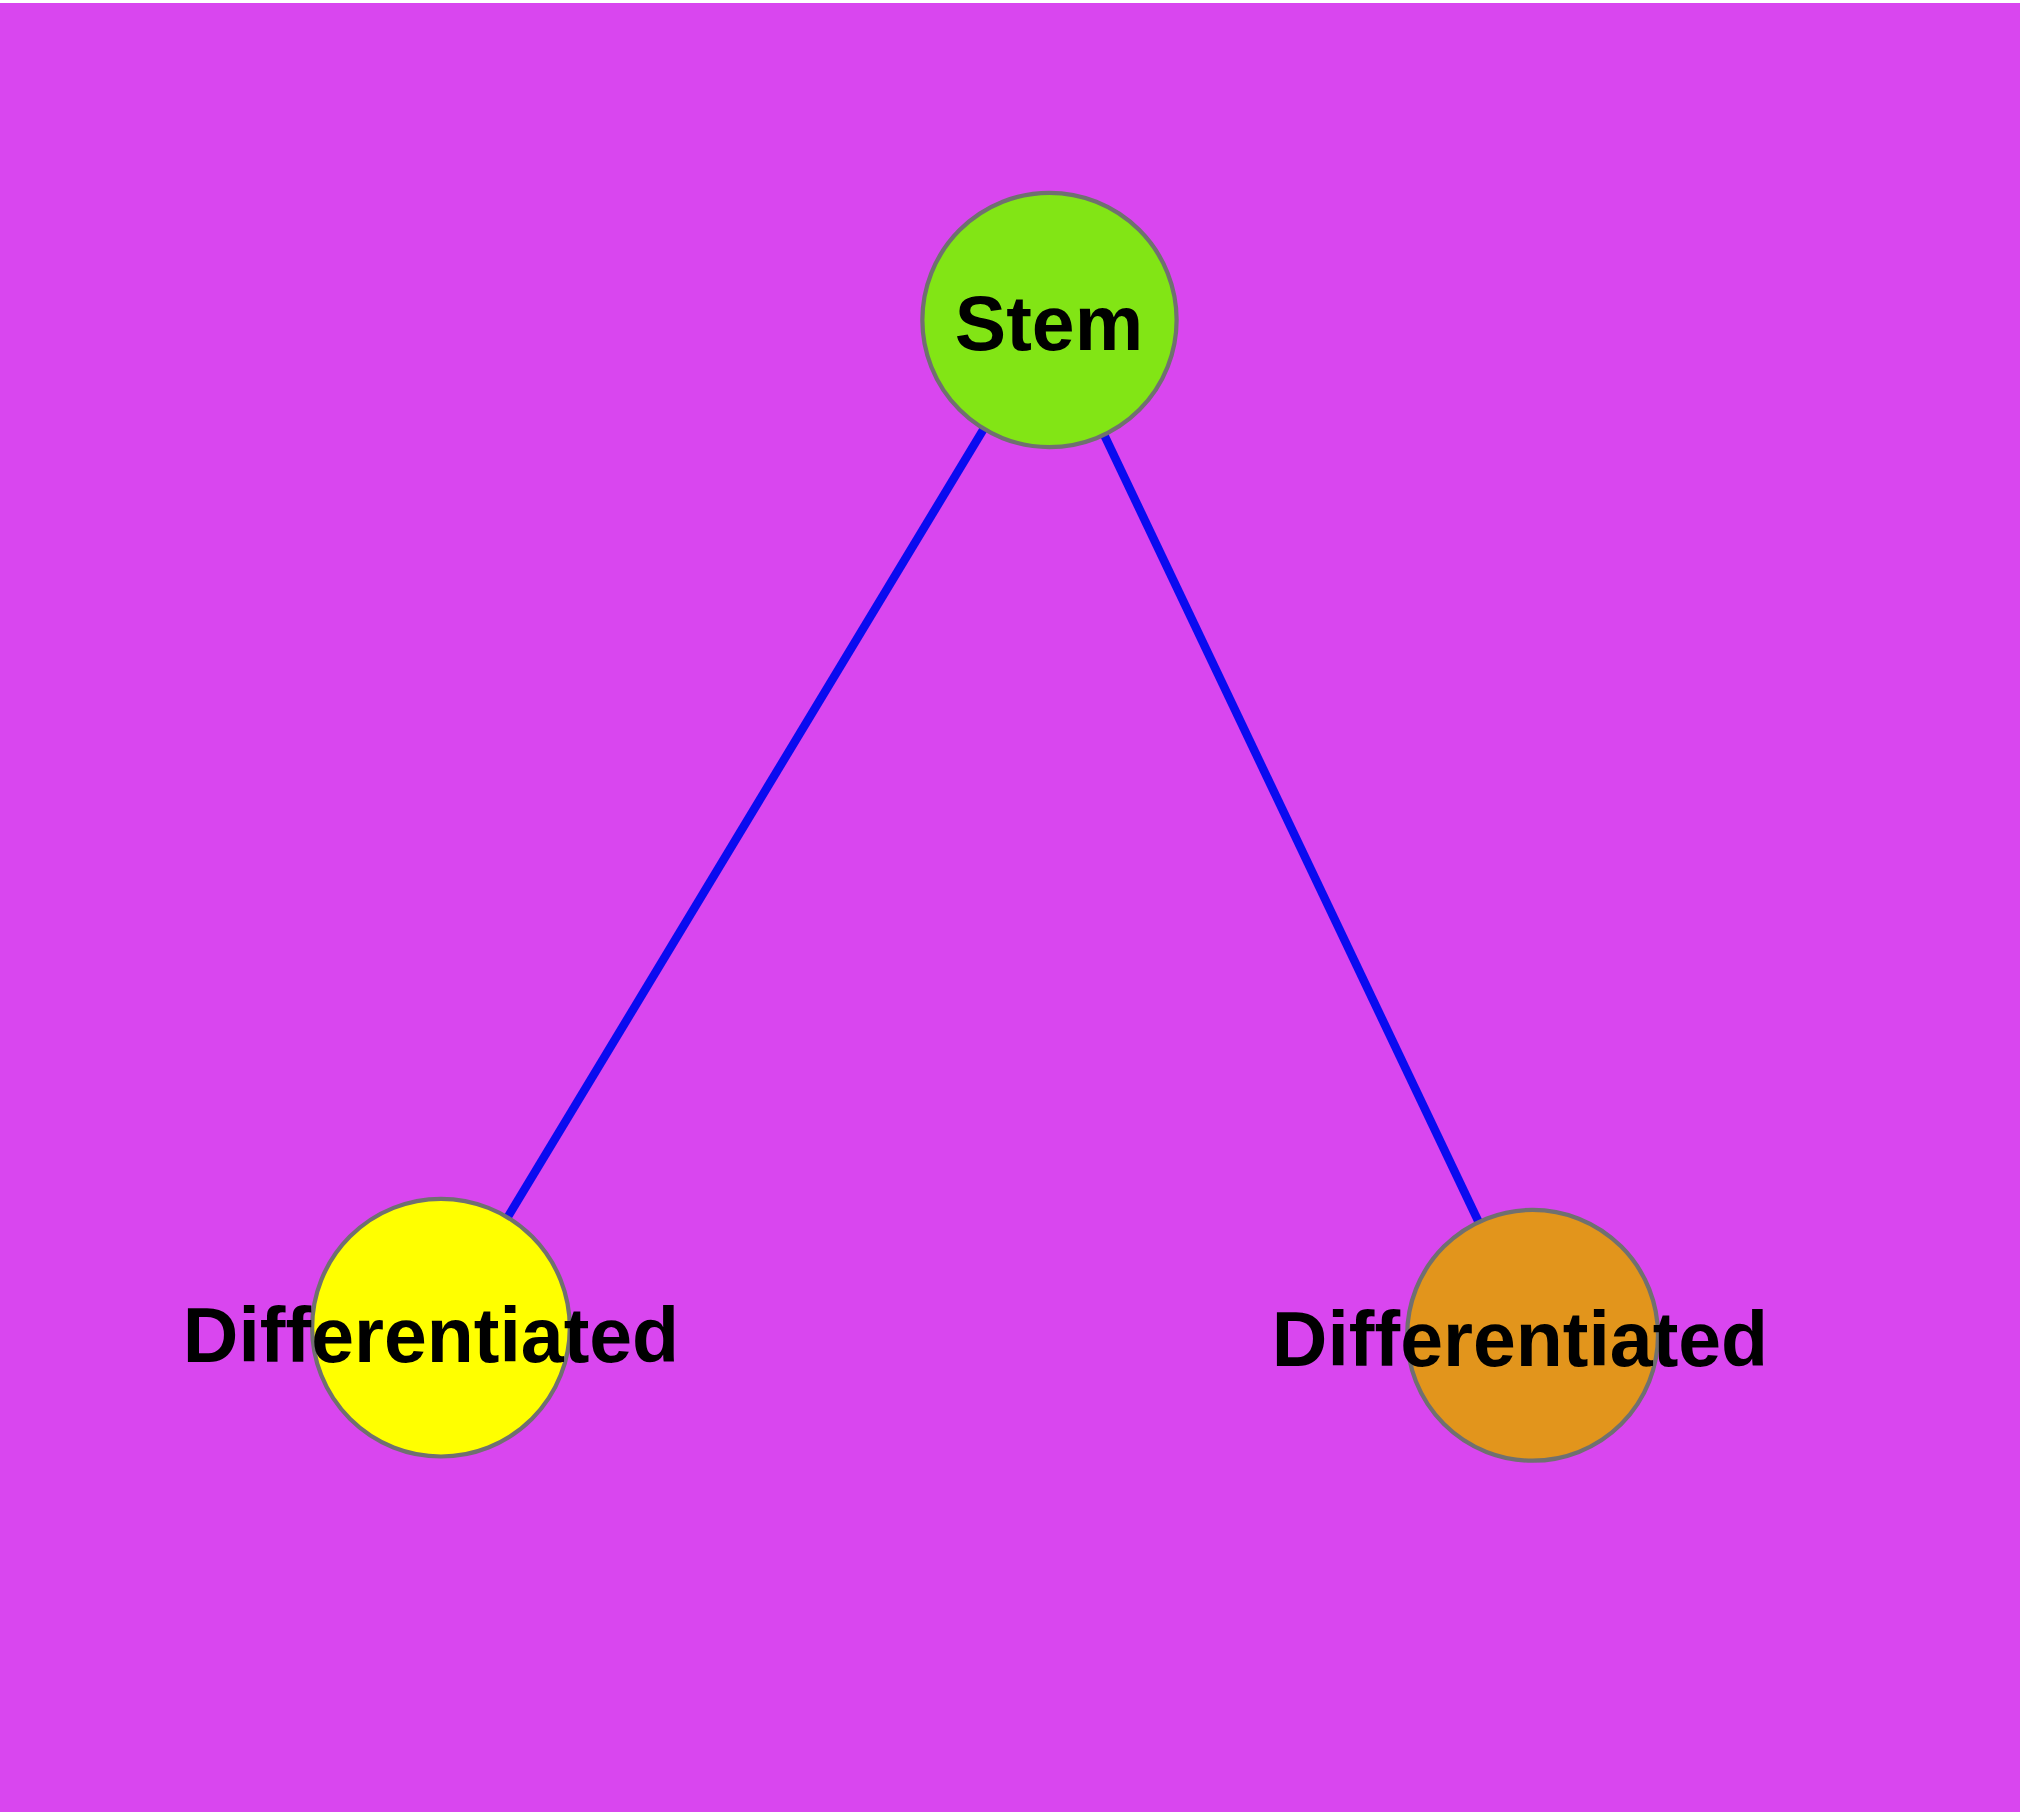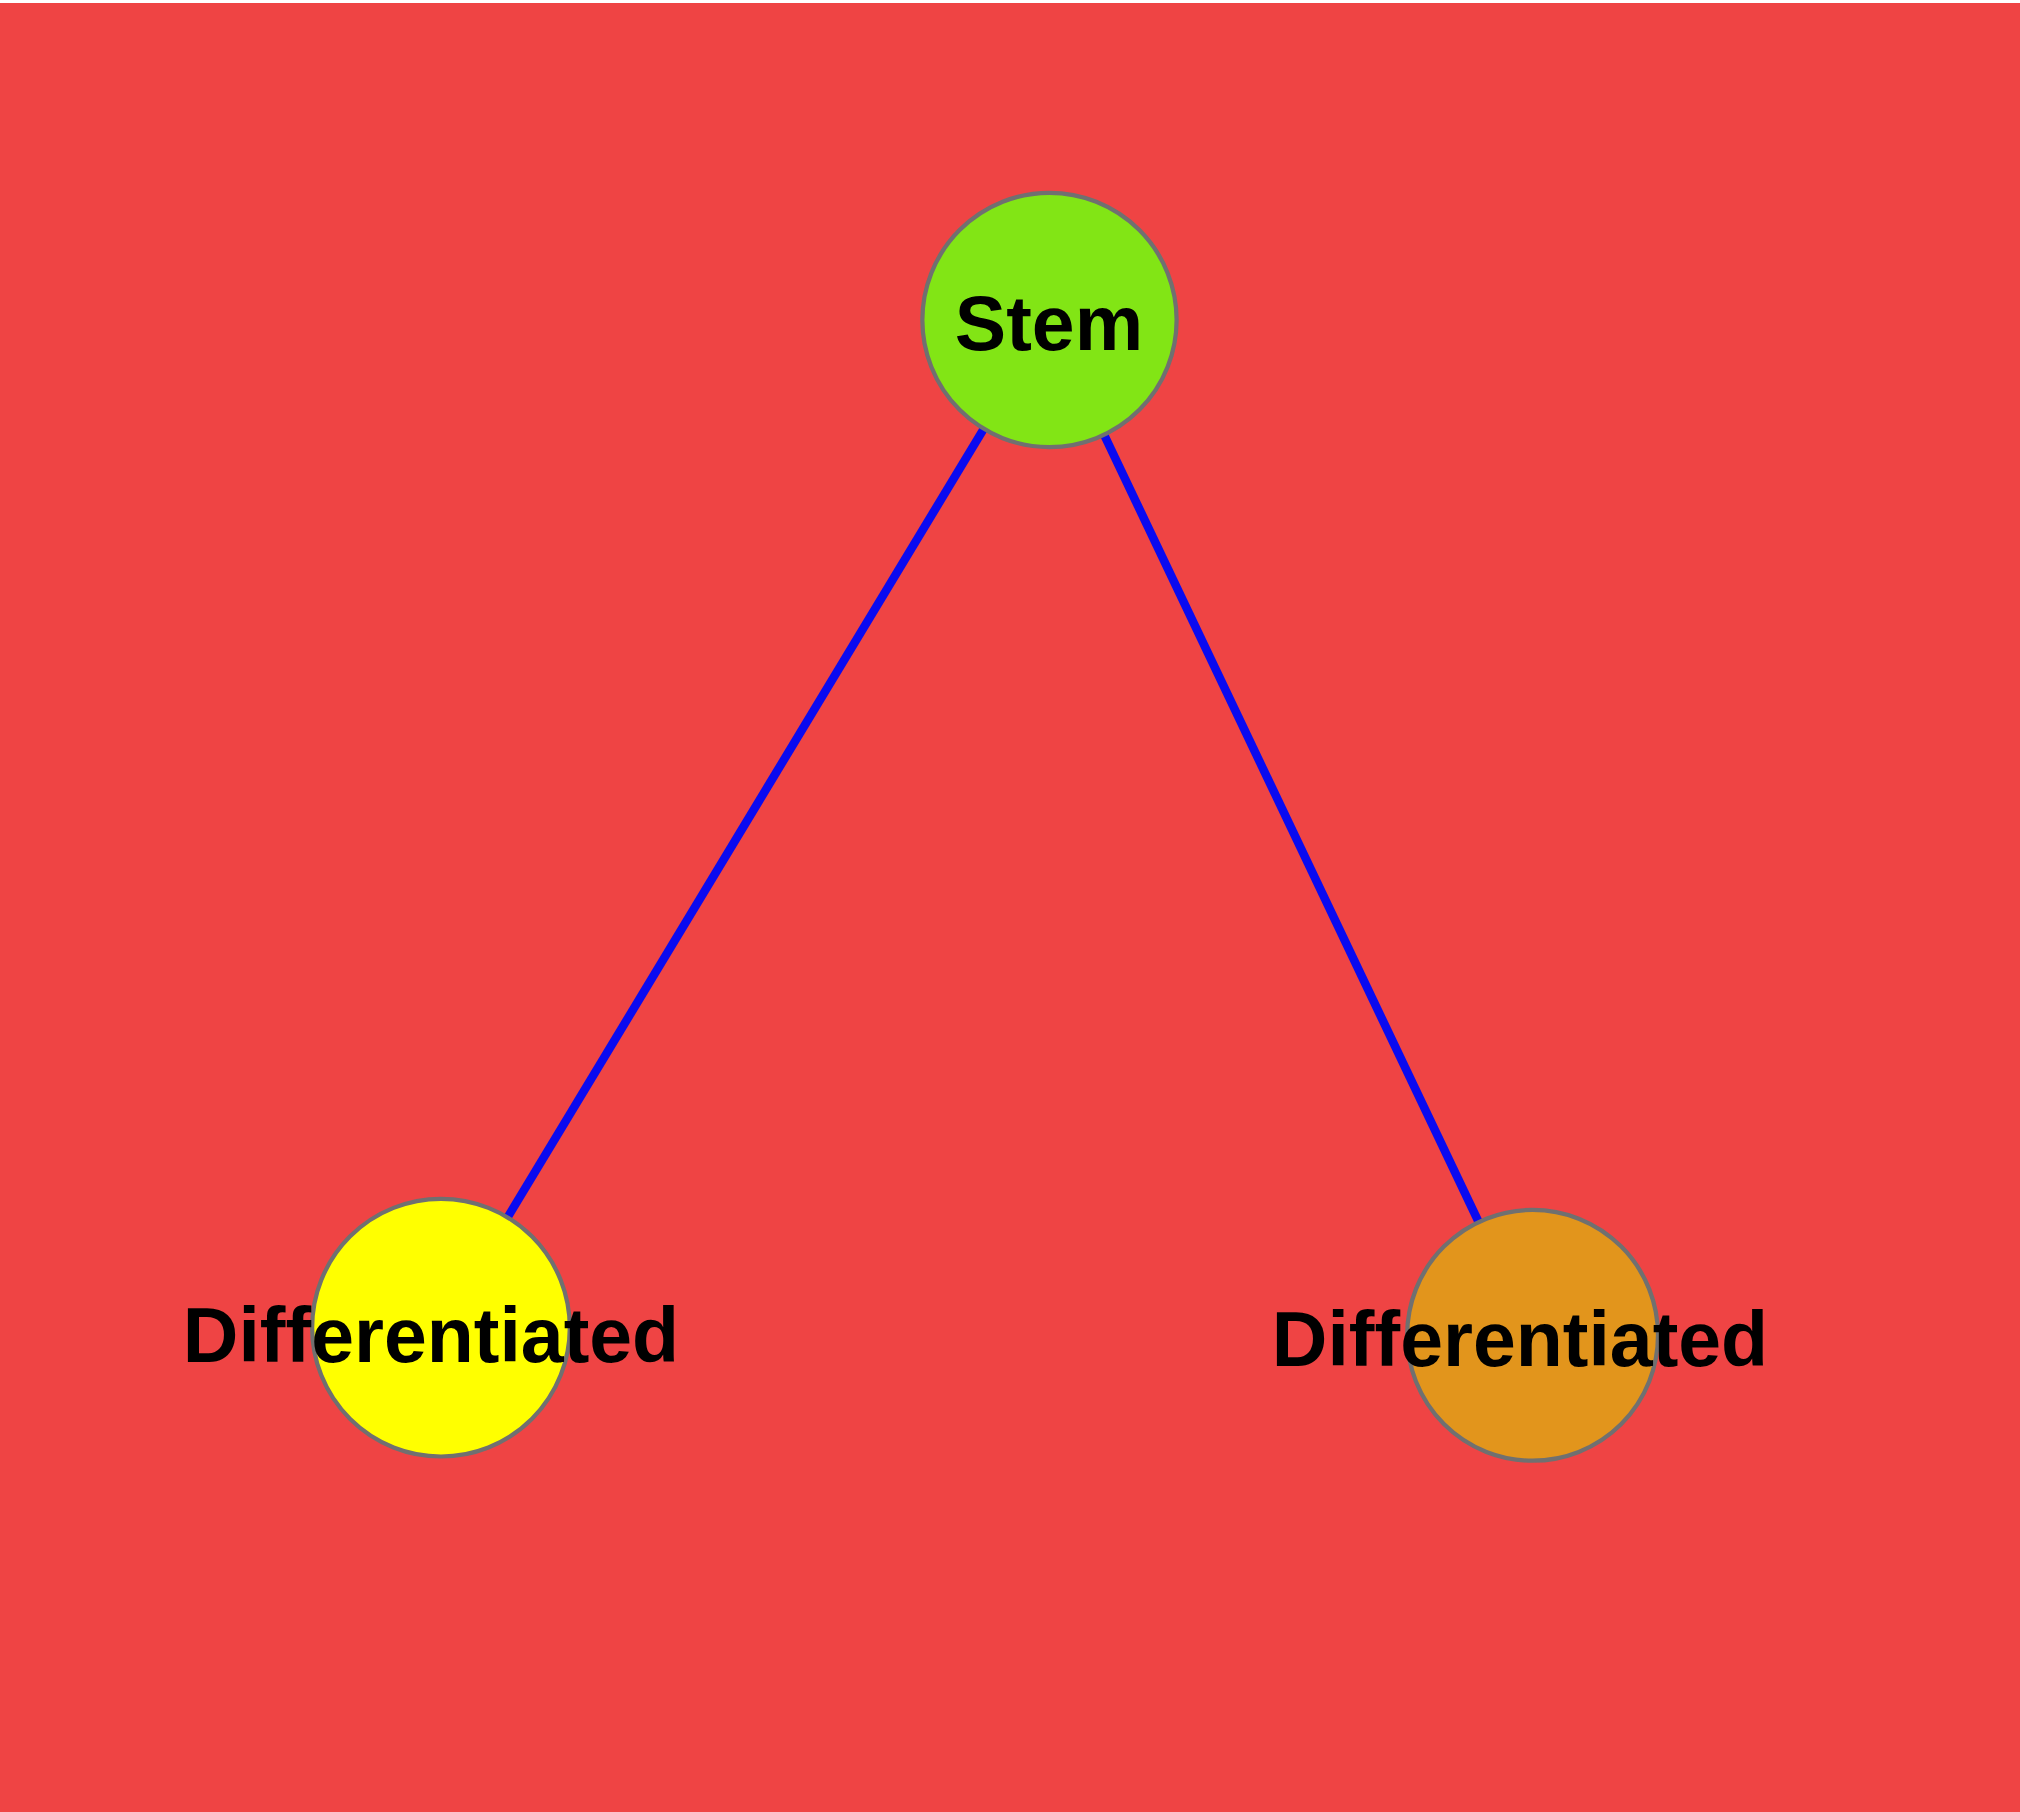--- a/index.html
+++ b/index.html
@@ -9,21 +9,21 @@
     height: 1812px;
     background: #FFFFFF;
     overflow: hidden;
   }
   .canvas {
     position: absolute;
     left: 0;
     top: 2.5px;            
     width: 2021px;
     height: 1810px;
-    background: #ef4444;
+    background: #d946ef;
   }
   .graph-svg {
     position: absolute;
     left: 0;
     top: 0;
     width: 2021px;
     height: 1812px;
     display: block;
   }
   .edge {

